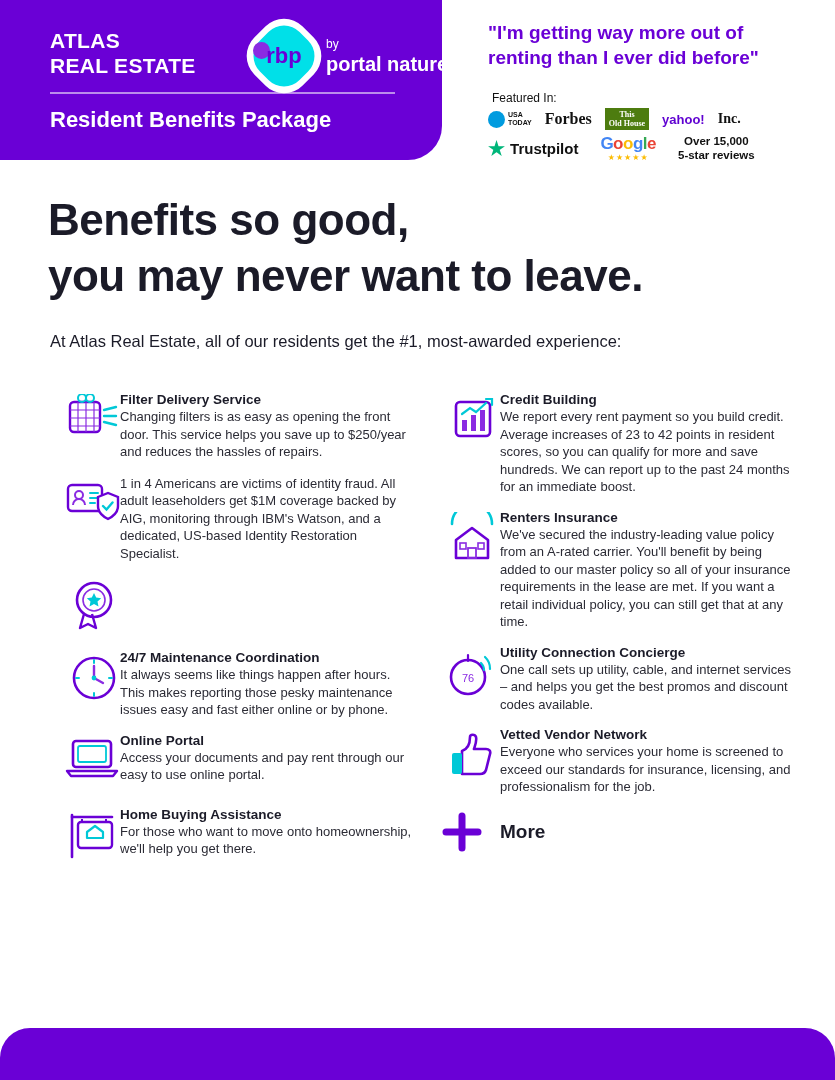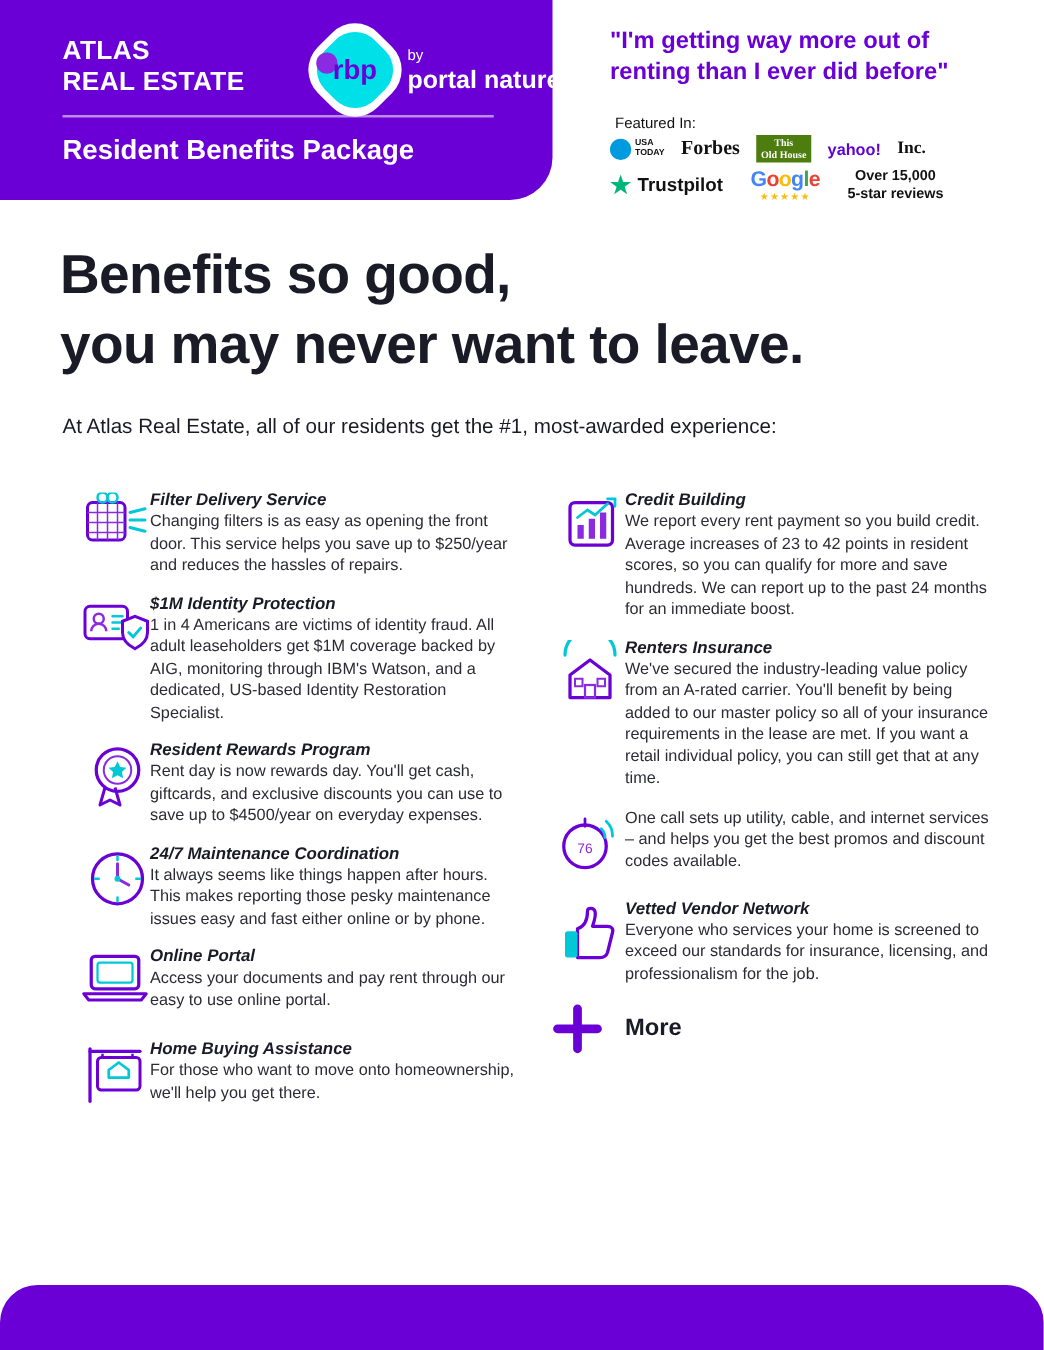--- a/index.html
+++ b/index.html
@@ -120,21 +120,21 @@
   .col-right { position: absolute; left: 424px; top: 392px; width: 374px; }
 
   .benefit { position: relative; display: flex; margin-bottom: 14px; }
   .benefit-icon {
     width: 76px; min-width: 76px; height: 60px;
     display: flex; align-items: flex-start; justify-content: flex-end;
     padding-top: 2px;
   }
   .benefit-body { flex: 1; padding-right: 4px; }
   .benefit-title {
-    font-size: 13.5px; font-weight: bold; color: #1b1b28; margin-bottom: 1px; font-style: italic;
+    font-size: 13.5px; font-weight: bold; color: #1b1b28; margin-bottom: 1px;
   }
   .benefit-desc {
     font-size: 13px; color: #2b2b35; line-height: 17.5px;
   }
   .more-row { display: flex; align-items: center; margin-top: 6px; }
   .more-icon { width: 76px; min-width: 76px; display: flex; justify-content: center; }
   .more-label { font-size: 19px; font-weight: bold; color: #1b1b28; }
 
   
   .footer {
@@ -228,37 +228,32 @@
         <svg width="56" height="48" viewBox="0 0 56 48">
           <rect x="4" y="8" width="34" height="26" rx="4" fill="none" stroke="#6a00d6" stroke-width="2.4"></rect>
           <circle cx="15" cy="18" r="4" fill="none" stroke="#8a2be2" stroke-width="2"></circle>
           <path d="M9 28 a6 6 0 0 1 12 0" fill="none" stroke="#8a2be2" stroke-width="2"></path>
           <path d="M26 16 h8 M26 21 h8 M26 26 h5" stroke="#00c8d7" stroke-width="2" stroke-linecap="round"></path>
           <path d="M34 20 l10-4 10 4 v9 c0 7-6 11-10 13-4-2-10-6-10-13z" fill="#fff" stroke="#6a00d6" stroke-width="2.4"></path>
           <path d="M39 29 l3.5 3.5 6-7" fill="none" stroke="#00c8d7" stroke-width="2.4" stroke-linecap="round"></path>
         </svg>
       </div>
       <div class="benefit-body">
-        <div class="benefit-title">$1M Identity Protection</div>
         <div class="benefit-desc">1 in 4 Americans are victims of identity fraud. All adult leaseholders get $1M coverage backed by AIG, monitoring through IBM's Watson, and a dedicated, US-based Identity Restoration Specialist.</div>
       </div>
     </div>
 
     <div class="benefit">
       <div class="benefit-icon">
         <svg width="52" height="52" viewBox="0 0 52 52">
           <circle cx="26" cy="22" r="17" fill="none" stroke="#6a00d6" stroke-width="2.6"></circle>
           <circle cx="26" cy="22" r="11" fill="none" stroke="#8a2be2" stroke-width="1.6"></circle>
           <path d="M26 15 l2.2 4.6 5 .6-3.7 3.4 1 5-4.5-2.5-4.5 2.5 1-5-3.7-3.4 5-.6z" fill="#00c8d7"></path>
           <path d="M16 36 l-4 14 8-4 8 4-4-14" fill="none" stroke="#6a00d6" stroke-width="2.4" stroke-linejoin="round"></path>
         </svg>
-      </div>
-      <div class="benefit-body">
-        <div class="benefit-title">Resident Rewards Program</div>
-        <div class="benefit-desc">Rent day is now rewards day. You'll get cash, giftcards, and exclusive discounts you can use to save up to $4500/year on everyday expenses.</div>
       </div>
     </div>
 
     <div class="benefit">
       <div class="benefit-icon">
         <svg width="52" height="52" viewBox="0 0 52 52">
           <circle cx="26" cy="26" r="20" fill="none" stroke="#6a00d6" stroke-width="2.6"></circle>
           <path d="M26 26 L26 14 M26 26 L35 31" stroke="#8a2be2" stroke-width="2.4" stroke-linecap="round"></path>
           <circle cx="26" cy="26" r="2.4" fill="#00c8d7"></circle>
           <path d="M26 8 v3 M44 26 h-3 M26 44 v-3 M8 26 h3" stroke="#00c8d7" stroke-width="2" stroke-linecap="round"></path>
@@ -341,20 +336,21 @@
       <div class="benefit-icon">
         <svg width="56" height="52" viewBox="0 0 56 52">
           <circle cx="24" cy="30" r="17" fill="none" stroke="#6a00d6" stroke-width="2.6"></circle>
           <text x="24" y="35" text-anchor="middle" font-size="11" font-family="Liberation Sans, sans-serif" fill="#8a2be2">76</text>
           <path d="M37 16 a10 10 0 0 1 3 7" fill="none" stroke="#00c8d7" stroke-width="2.2" stroke-linecap="round"></path>
           <path d="M41 10 a16 16 0 0 1 5 12" fill="none" stroke="#00c8d7" stroke-width="2.2" stroke-linecap="round"></path>
           <path d="M24 14 v-6" stroke="#6a00d6" stroke-width="2.2" stroke-linecap="round"></path>
         </svg>
       </div>
       <div class="benefit-body">
+        <div class="benefit-title">Utility Connection Concierge</div>
         <div class="benefit-desc">One call sets up utility, cable, and internet services – and helps you get the best promos and discount codes available.</div>
       </div>
     </div>
 
     <div class="benefit">
       <div class="benefit-icon">
         <svg width="52" height="50" viewBox="0 0 52 50">
           <path d="M14 22 c6-2 8-8 8-14 0-3 5-3 6 0 1 4-1 9-2 12 h12 c3 0 5 2 4 5 l-4 16 c-1 3-3 4-6 4 h-18z" fill="none" stroke="#6a00d6" stroke-width="2.6" stroke-linejoin="round"></path>
           <rect x="4" y="24" width="10" height="21" rx="2" fill="#00c8d7"></rect>
         </svg>

